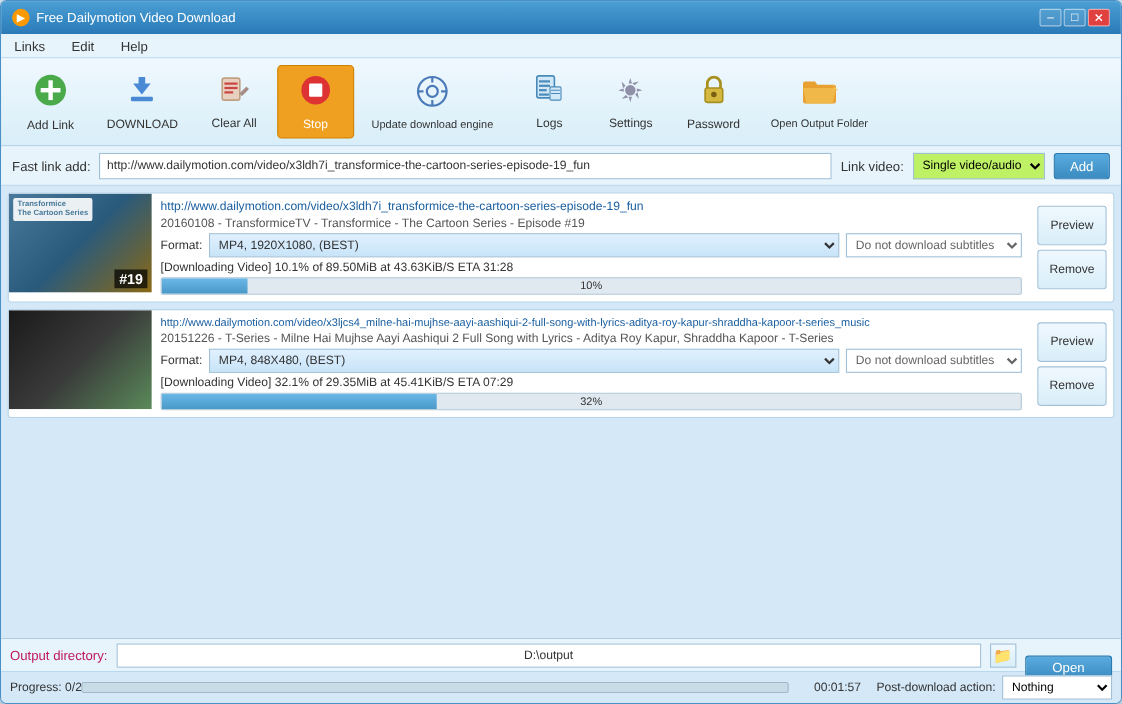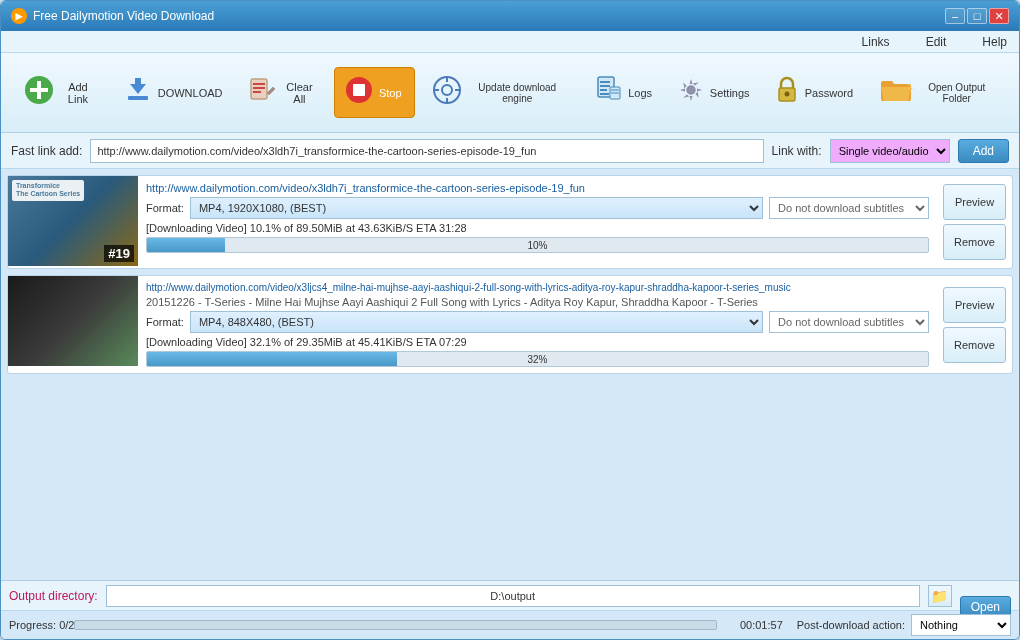--- a/index.html
+++ b/index.html
@@ -53,39 +53,38 @@
       display: flex; align-items: center; justify-content: center;
       cursor: pointer; font-size: 11px; color: white;
       background: rgba(255,255,255,0.1);
     }
     .title-btn.close { background: #e04040; }
     
     .menu-bar {
       background: #e8f4fc;
       padding: 2px 8px;
       display: flex;
-      gap: 28px;
+      gap: 16px;
       border-bottom: 1px solid #b8d8f0;
       height: 22px;
       align-items: center;
-      justify-content: flex-end;
     }
     .menu-item { cursor: pointer; font-size: 12px; color: #333; padding: 1px 4px; }
     
     .toolbar {
       background: linear-gradient(to bottom, #f0f8ff, #d8eef8);
       border-bottom: 1px solid #b0d0e8;
       padding: 6px 10px;
       display: flex;
       align-items: center;
       gap: 4px;
       height: 80px;
     }
     .tool-btn {
-      display: flex; flex-direction: row; align-items: center; justify-content: center;
+      display: flex; flex-direction: column; align-items: center; justify-content: center;
       padding: 6px 12px;
       cursor: pointer;
       border: none; background: transparent;
       gap: 4px; min-width: 70px;
     }
     .tool-btn.active {
       background: #f0a020;
       border-radius: 4px;
       border: 1px solid #d08000;
       justify-content: flex-end;
@@ -112,21 +111,21 @@
       font-size: 11px;
       background: white;
       color: #333;
     }
     .link-type-label { font-size: 12px; color: #333; white-space: nowrap; }
     .link-type-select {
       height: 24px;
       border: 1px solid #a0c0d8;
       padding: 0 4px;
       font-size: 11px;
-      background: #f0abfc;
+      background: #bef264;
     }
     .add-btn {
       height: 24px;
       padding: 0 14px;
       background: linear-gradient(to bottom, #5aabdf, #3a8bbf);
       color: white;
       border: 1px solid #2a7aaf;
       border-radius: 3px;
       cursor: pointer;
       font-size: 12px;
@@ -247,21 +246,21 @@
       font-size: 11px; color: #333; text-align: center;
     }
     .folder-icon-btn {
       width: 24px; height: 22px;
       background: linear-gradient(to bottom, #f0f8ff, #d8eef8);
       border: 1px solid #a0c0d8; cursor: pointer;
       display: flex; align-items: center; justify-content: center;
       font-size: 14px;
     }
     .open-btn {
-      height: 22px; padding: 0 10px;
+      height: 22px; padding: 0 24px;
       background: linear-gradient(to bottom, #5aabdf, #3a8bbf);
       color: white; border: 1px solid #2a7aaf;
       border-radius: 3px; cursor: pointer; font-size: 12px; margin-top: 22px;
     }
     .bottom-bar {
       display: flex; align-items: center;
       padding: 3px 8px;
       height: 28px;
     }
     .progress-small-bar {
@@ -410,37 +409,38 @@
             <path d="M28 9 L34 14 L30 14 L30 9 Z" fill="#f0c050"></path>
           </svg>
       </span>
       <span class="tool-label" style="font-size:10px;">Open Output Folder</span>
     </button>
   </div>
 
   <div class="fast-link-bar">
     <span class="fast-link-label">Fast link add:</span>
     <input class="fast-link-input" type="text" value="http://www.dailymotion.com/video/x3ldh7i_transformice-the-cartoon-series-episode-19_fun" style="">
-    <span class="link-type-label">Link with:</span>
+    <span class="link-type-label">Link video:</span>
     <select class="link-type-select">
       <option>Single video/audio</option>
     </select>
     <button class="add-btn">Add</button>
   </div>
 
   <div class="download-list">
 
     <div class="download-item">
       <div class="thumb thumb1">
         <div class="thumb-bg thumb1"></div>
         <div class="thumb-logo" style="font-size:7px; line-height:1.2;">Transformice<br>The Cartoon Series</div>
         <div class="thumb-number">#19</div>
       </div>
       <div class="item-details">
         <a class="item-url">http://www.dailymotion.com/video/x3ldh7i_transformice-the-cartoon-series-episode-19_fun</a>
+        <span class="item-meta">20160108 - TransformiceTV - Transformice - The Cartoon Series - Episode #19</span>
         <div class="item-format-row">
           <span class="format-label">Format:</span>
           <select class="format-select">
             <option>MP4, 1920X1080, (BEST)</option>
           </select>
           <select class="subtitle-select">
             <option>Do not download subtitles</option>
           </select>
         </div>
         <div class="progress-row">

